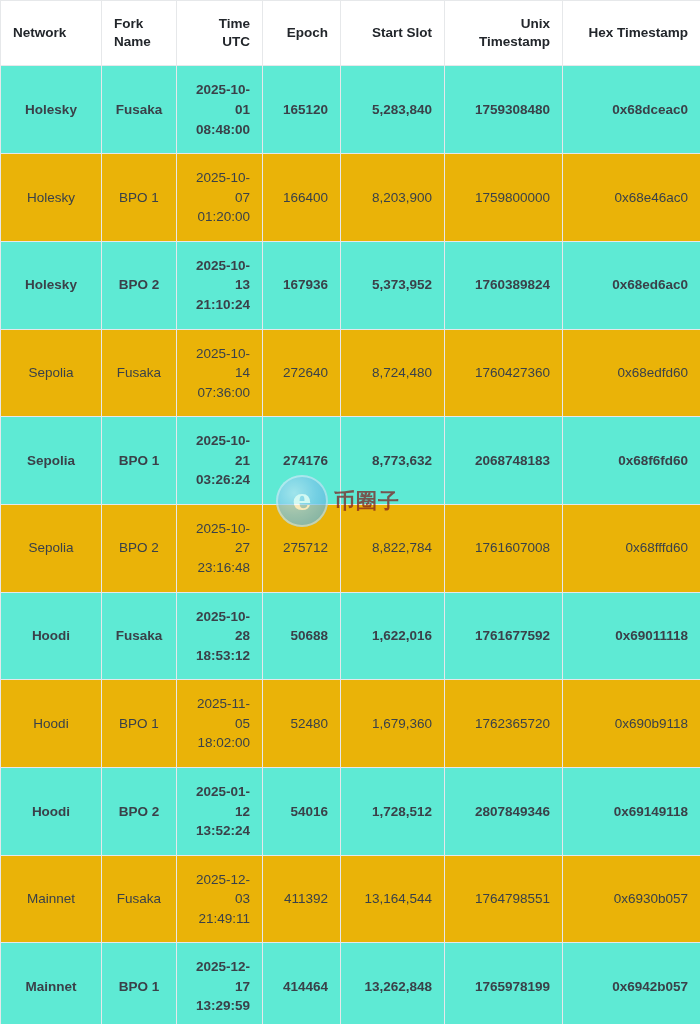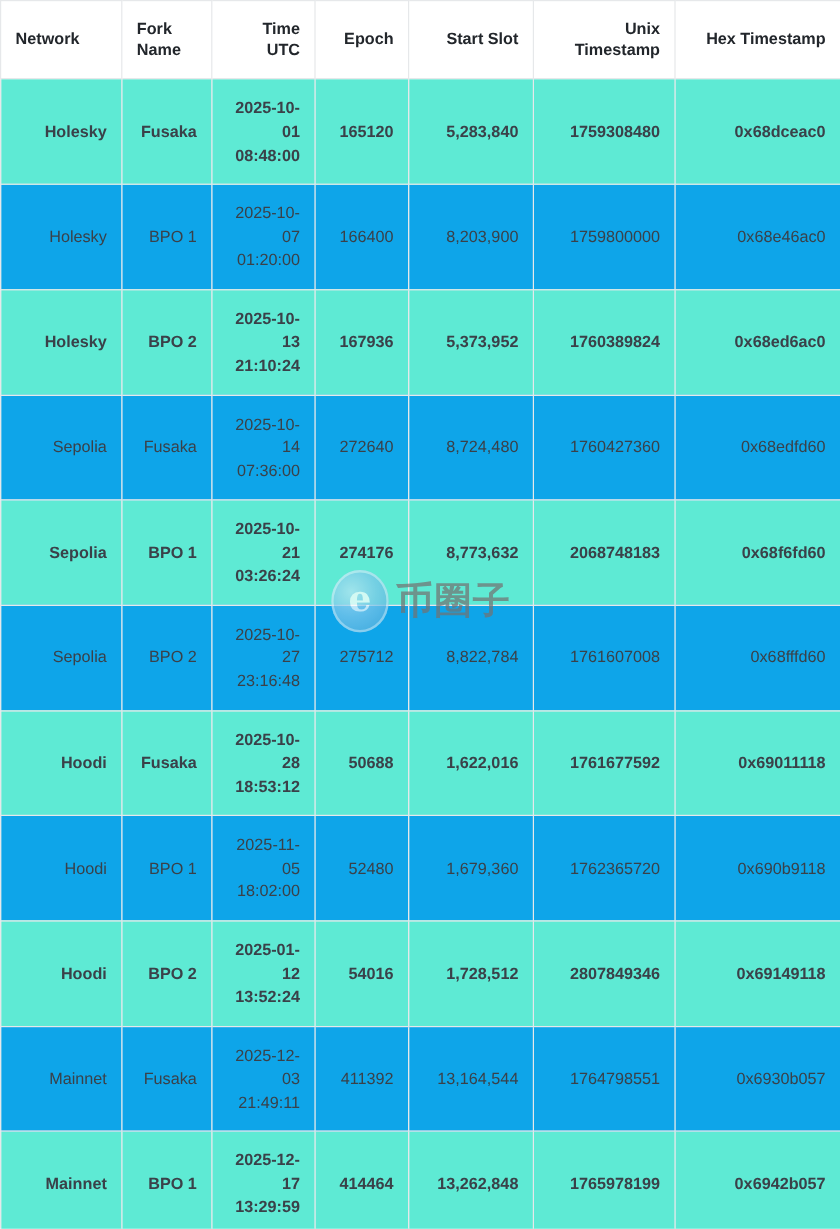--- a/index.html
+++ b/index.html
@@ -48,24 +48,24 @@
 
   table.fork-table td {
     padding: 14px 12px;
     border: 1px solid #e6e8ea;
     vertical-align: middle;
     line-height: 1.45;
     font-size: 13.5px;
     color: #3a4149;
     white-space: pre-line;
   }
-  table.fork-table td.left { text-align: right; }
+  table.fork-table td.left { text-align: center; }
   table.fork-table td.right { text-align: right; }
   table.fork-table tbody tr.odd td { background: #5eead4; font-weight: bold; }
-  table.fork-table tbody tr.even td { background: #0ea5e9; }
+  table.fork-table tbody tr.even td { background: #eab308; }
 
   
   .watermark {
     position: absolute;
     left: 276px;
     top: 470px;
     width: 150px;
     height: 62px;
     pointer-events: none;
     display: flex;
@@ -87,22 +87,22 @@
   .wm-logo span {
     font-family: "DejaVu Serif", serif;
     font-size: 30px;
     color: #ffffff;
     font-weight: bold;
     line-height: 1;
     transform: translateY(-1px);
   }
   .wm-text {
     font-family: "DejaVu Sans", sans-serif;
-    font-size: 31px;
-    color: #737373;
+    font-size: 21px;
+    color: #7f1d1d;
     letter-spacing: 1px;
     font-weight: bold;
     white-space: nowrap;
   }
 </style>
 </head>
 <body>
 
 <div class="table-wrap">
   <table class="fork-table">

